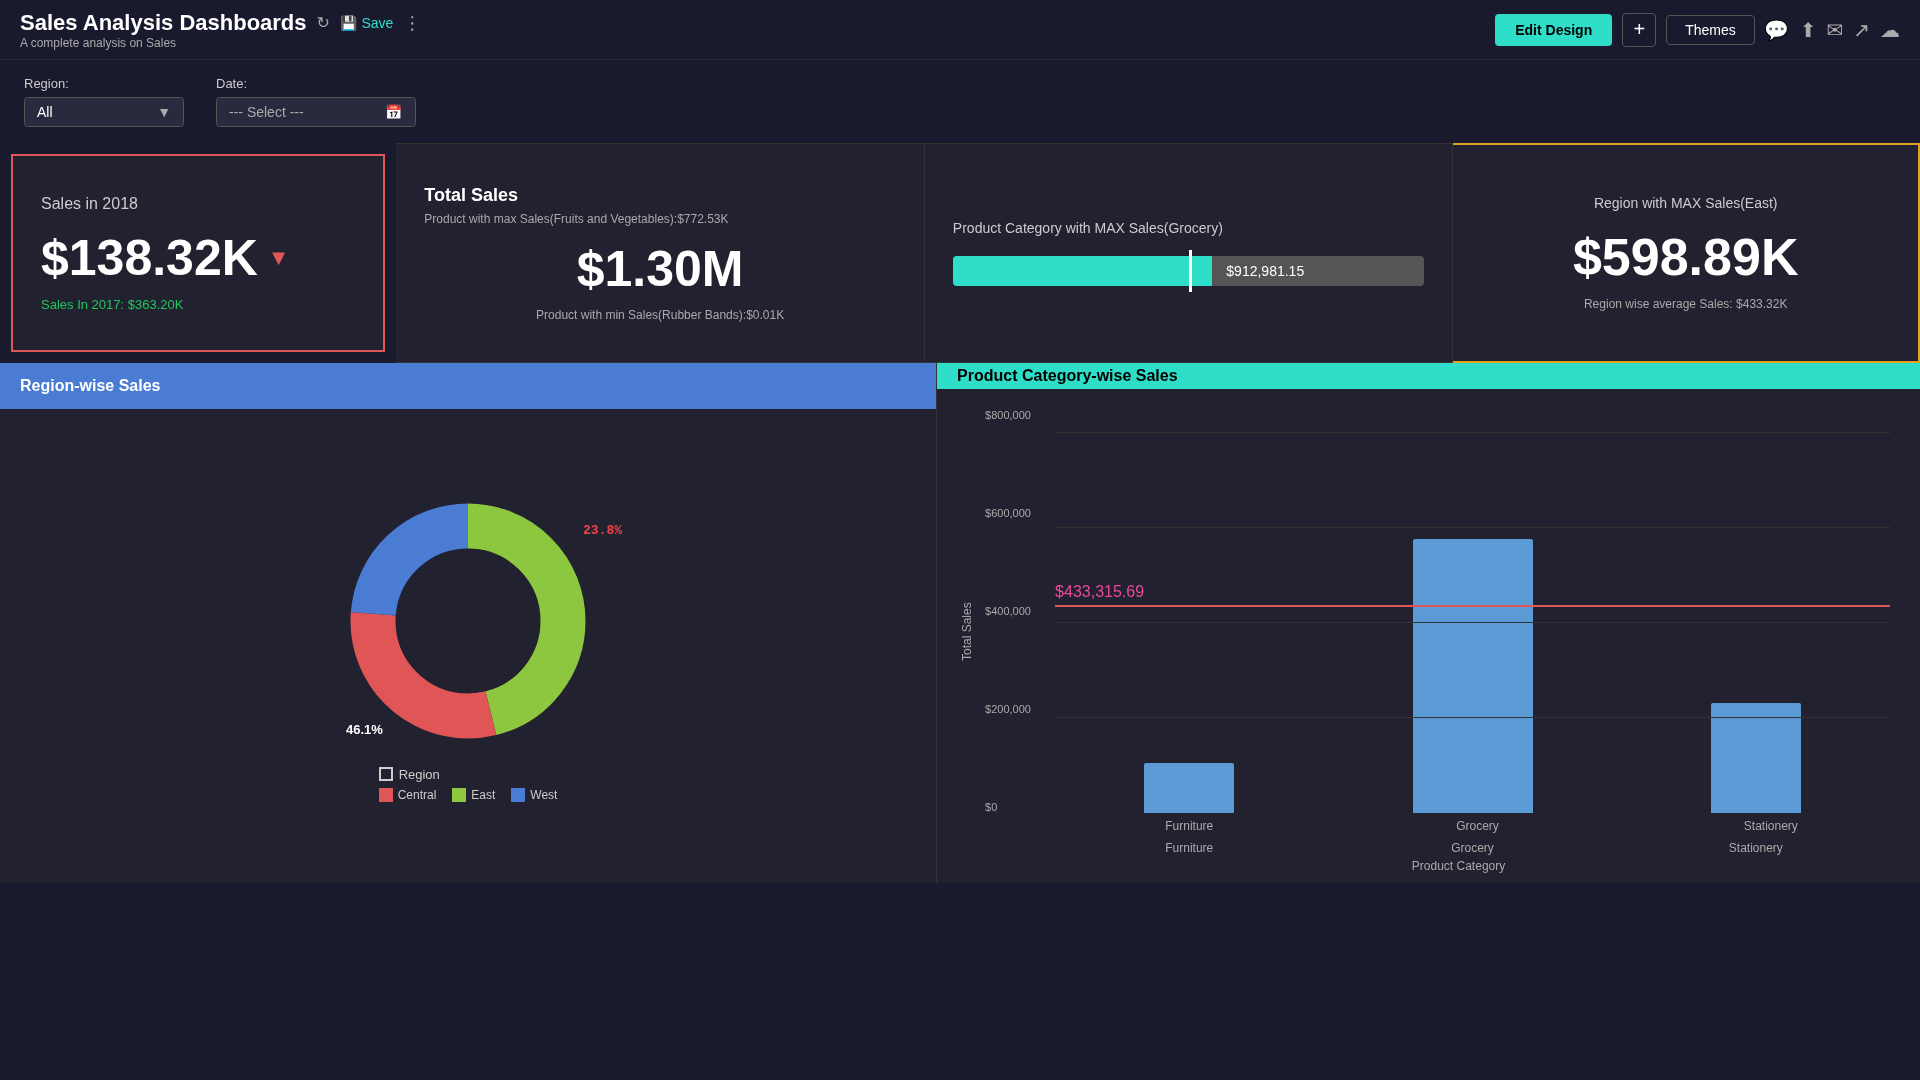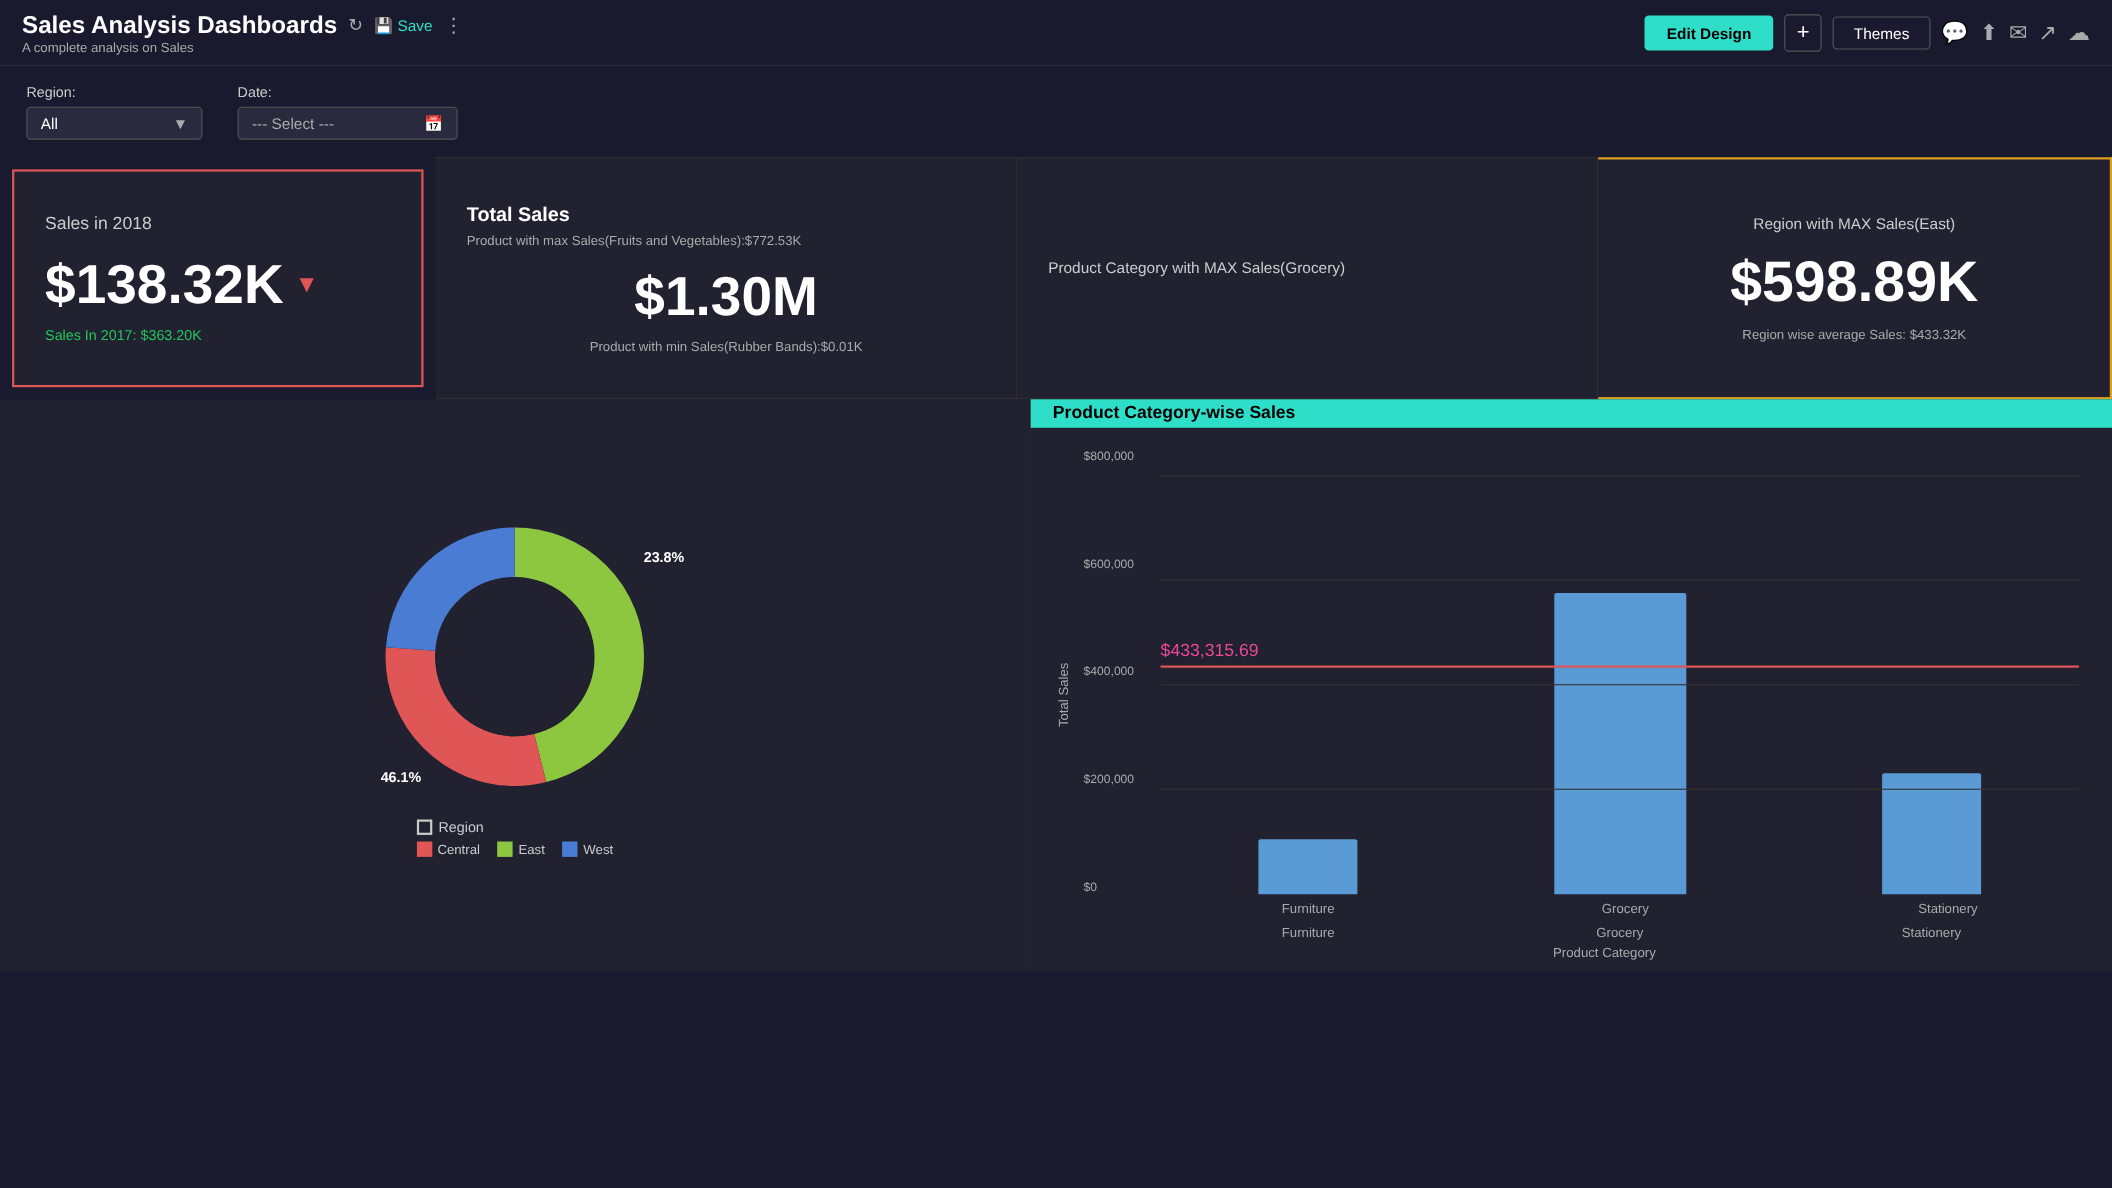--- a/index.html
+++ b/index.html
@@ -63,47 +63,53 @@
 
   <div style="flex:1.5; background:#212130; padding:20px 28px; display:flex; flex-direction:column; justify-content:center; border:1px solid #333; border-left:none;">
     <div style="font-size:18px; color:#fff; margin-bottom:6px; font-weight:bold;">Total Sales</div>
     <div style="font-size:12px; color:#aaa; margin-bottom:14px;">Product with max Sales(Fruits and Vegetables):$772.53K</div>
     <div style="font-size:50px; font-weight:bold; color:#fff; text-align:center;">$1.30M</div>
     <div style="font-size:12px; color:#aaa; margin-top:10px; text-align:center;">Product with min Sales(Rubber Bands):$0.01K</div>
   </div>
 
   <div style="flex:1.5; background:#212130; padding:20px 28px; display:flex; flex-direction:column; justify-content:center; border:1px solid #333; border-left:none;">
     <div style="font-size:14px; color:#ccc; margin-bottom:20px;">Product Category with MAX Sales(Grocery)</div>
+    <div style="position:relative; height:30px; background:#555; border-radius:4px; overflow:visible;">
+      <div style="width:55%; height:100%; background:#2edec8; border-radius:4px 0 0 4px;"></div>
+      <div style="position:absolute; top:-6px; bottom:-6px; width:3px; background:#fff; left:50%;"></div>
+      <div style="position:absolute; left:58%; top:50%; transform:translateY(-50%); color:#fff; font-size:14px; white-space:nowrap;">$912,981.15</div>
+    </div>
   </div>
 
   <div style="flex:1.3; background:#212130; padding:20px 28px; display:flex; flex-direction:column; justify-content:center; border:2px solid #e0a020; border-left:none;">
     <div style="font-size:14px; color:#ccc; margin-bottom:16px; text-align:center;">Region with MAX Sales(East)</div>
     <div style="font-size:52px; font-weight:bold; color:#fff; text-align:center;">$598.89K</div>
     <div style="font-size:12px; color:#aaa; margin-top:10px; text-align:center;">Region wise average Sales: $433.32K</div>
   </div>
 </div>
 
 <div style="display:flex; height:520px;">
 
   <div style="flex:1; display:flex; flex-direction:column; border-right:1px solid #333;">
+    <div style="background:#4a7cd4; color:#fff; font-size:16px; font-weight:bold; padding:14px 20px;">Region-wise Sales</div>
     <div style="flex:1; background:#212130; display:flex; flex-direction:column; align-items:center; justify-content:center; padding:16px;">
 
       <div style="position:relative;">
         <svg width="260" height="260" viewBox="0 0 260 260">
 
           <circle cx="130" cy="130" r="95" fill="none" stroke="#8dc63f" stroke-width="45" stroke-dasharray="274.8 596.9" stroke-dashoffset="0" transform="rotate(-90 130 130)"></circle>
 
           <circle cx="130" cy="130" r="95" fill="none" stroke="#e05555" stroke-width="45" stroke-dasharray="179.6 692.1" stroke-dashoffset="-274.8" transform="rotate(-90 130 130)"></circle>
 
           <circle cx="130" cy="130" r="95" fill="none" stroke="#4a7cd4" stroke-width="45" stroke-dasharray="142.3 729.4" stroke-dashoffset="-454.4" transform="rotate(-90 130 130)"></circle>
 
           <circle cx="130" cy="130" r="72" fill="#212130"></circle>
         </svg>
         
-        <div style="position:absolute; top:32px; right:-24px; color:#ffffff; font-size:13px; font-weight:bold;">
+        <div style="position:absolute; top:32px; right:-24px; color:#ef4444; font-size:13px; font-weight:bold;font-family:Liberation Mono, monospace;">
           <span>23.8%</span>
         </div>
         <div style="position:absolute; bottom:18px; left:8px; color:#fff; font-size:13px; font-weight:bold;">
           <span>46.1%</span>
         </div>
       </div>
 
       <div style="display:flex; flex-direction:column; gap:6px; margin-top:12px;">
         <div style="display:flex; align-items:center; gap:6px; font-size:13px; color:#ccc;">
           <span style="display:inline-block; width:14px; height:14px; border:2px solid #ccc; background:none;"></span>

